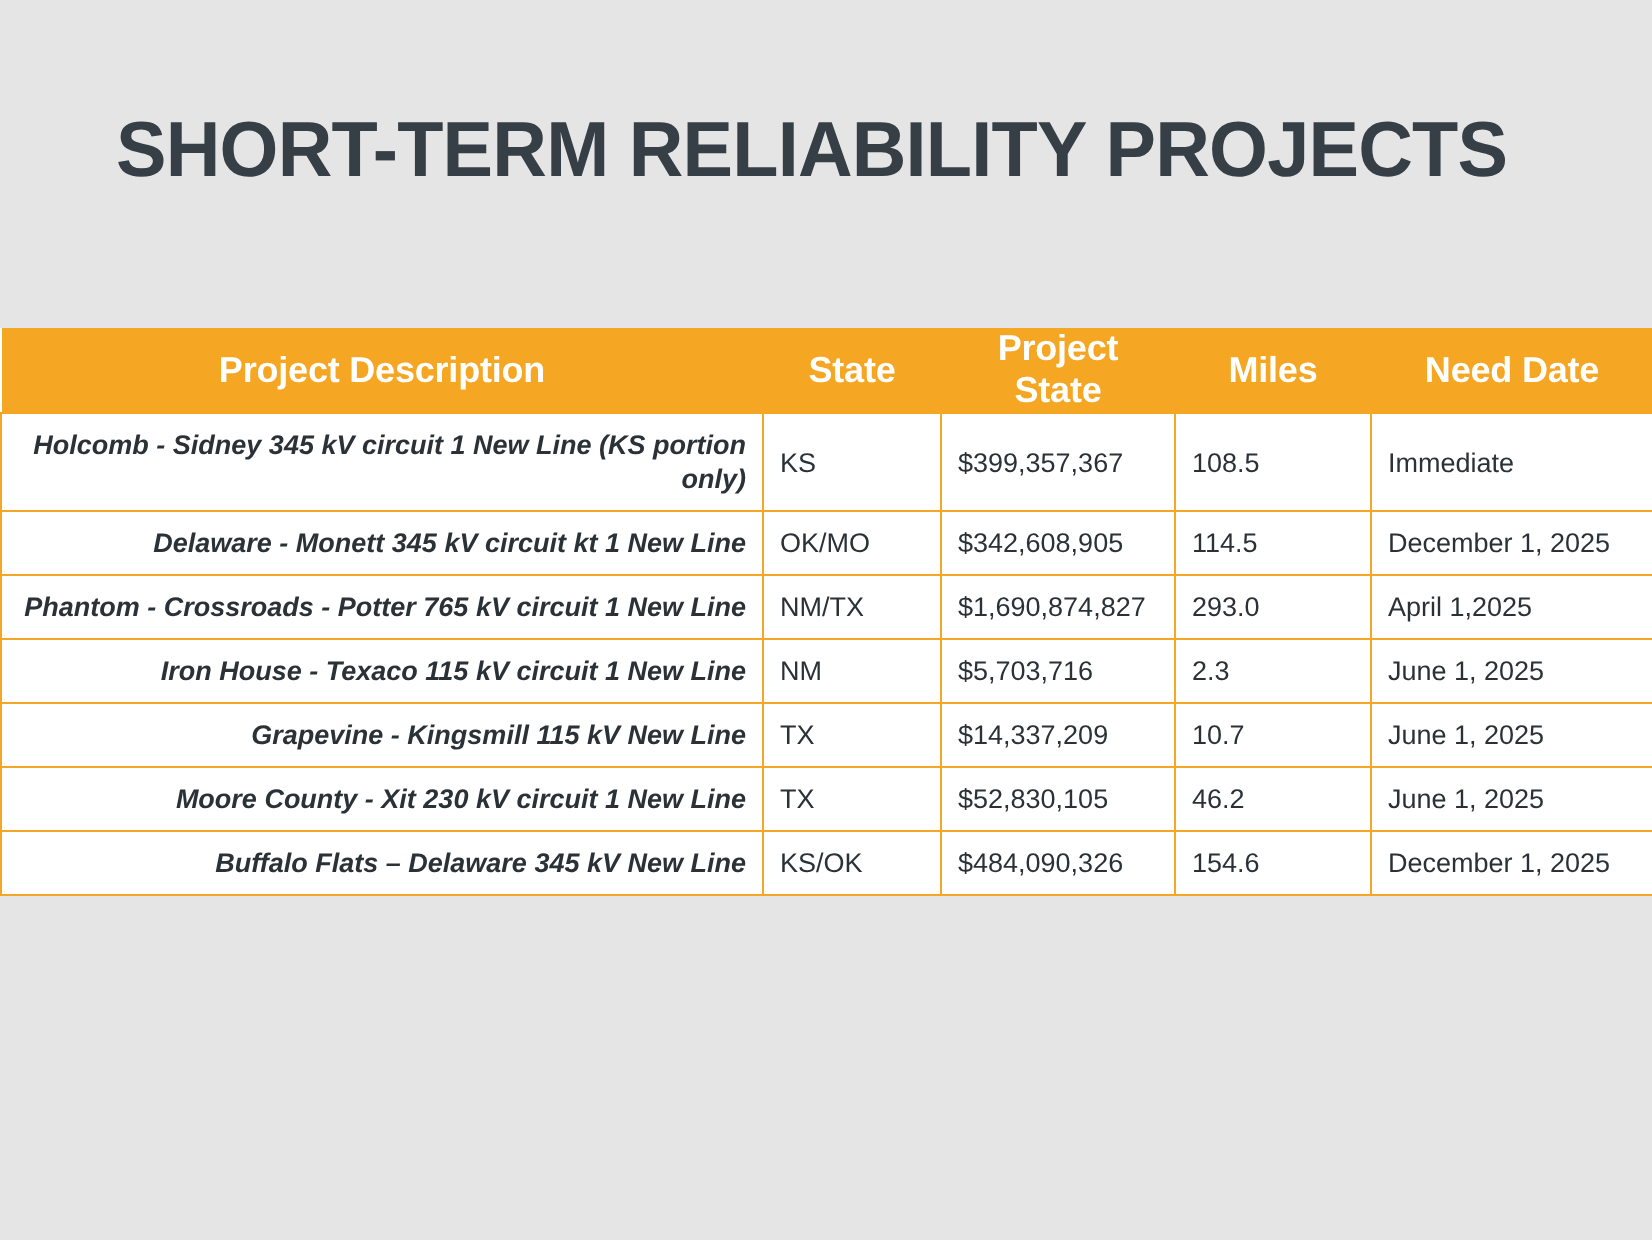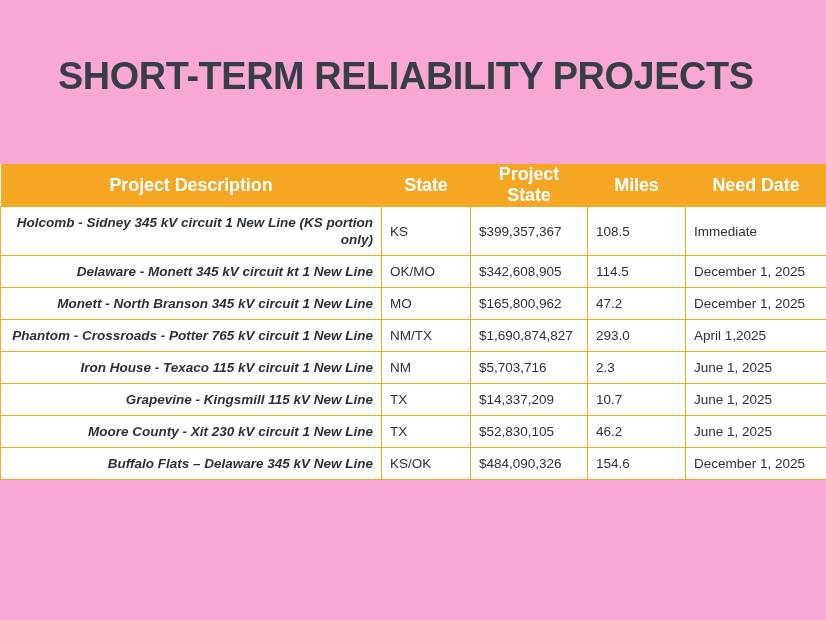--- a/index.html
+++ b/index.html
@@ -10,21 +10,21 @@
     width: 826px;
     height: 620px;
     background: #ffffff;
     font-family: "Liberation Sans", sans-serif;
     overflow: hidden;
   }
   .page {
     position: relative;
     width: 826px;
     height: 620px;
-    background: #f9a8d4;
+    background: #e5e5e5;
   }
   .page-title {
     position: absolute;
     left: 58px;
     top: 54px;
     width: 720px;
     font-family: "Liberation Sans", sans-serif;
     font-size: 39px;
     line-height: 44px;
     font-weight: bold;
@@ -132,27 +132,20 @@
             <td class="c-date">Immediate</td>
           </tr>
           <tr>
             <td class="c-desc">Delaware - Monett 345 kV circuit kt 1 New Line</td>
             <td class="c-state">OK/MO</td>
             <td class="c-cost">$342,608,905</td>
             <td class="c-miles">114.5</td>
             <td class="c-date">December 1, 2025</td>
           </tr>
           <tr>
-            <td class="c-desc">Monett - North Branson 345 kV circuit 1 New Line</td>
-            <td class="c-state">MO</td>
-            <td class="c-cost">$165,800,962</td>
-            <td class="c-miles">47.2</td>
-            <td class="c-date">December 1, 2025</td>
-          </tr>
-          <tr>
             <td class="c-desc">Phantom - Crossroads - Potter 765 kV circuit 1 New Line</td>
             <td class="c-state">NM/TX</td>
             <td class="c-cost">$1,690,874,827</td>
             <td class="c-miles">293.0</td>
             <td class="c-date">April 1,2025</td>
           </tr>
           <tr>
             <td class="c-desc">Iron House - Texaco 115 kV circuit 1 New Line</td>
             <td class="c-state">NM</td>
             <td class="c-cost">$5,703,716</td>

